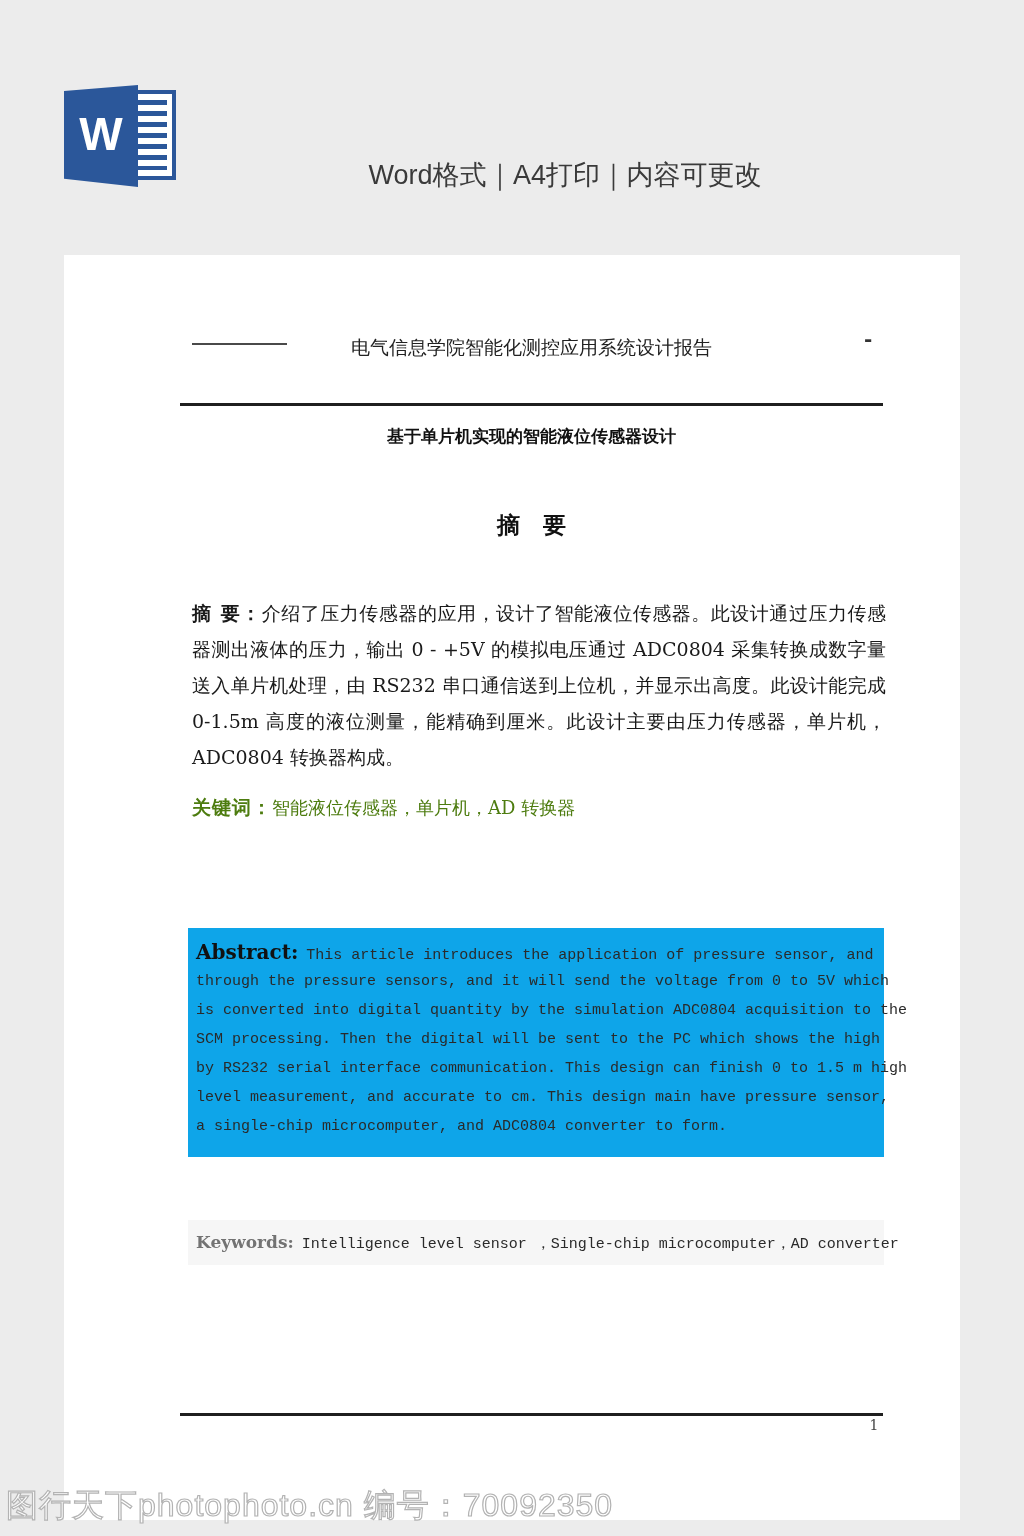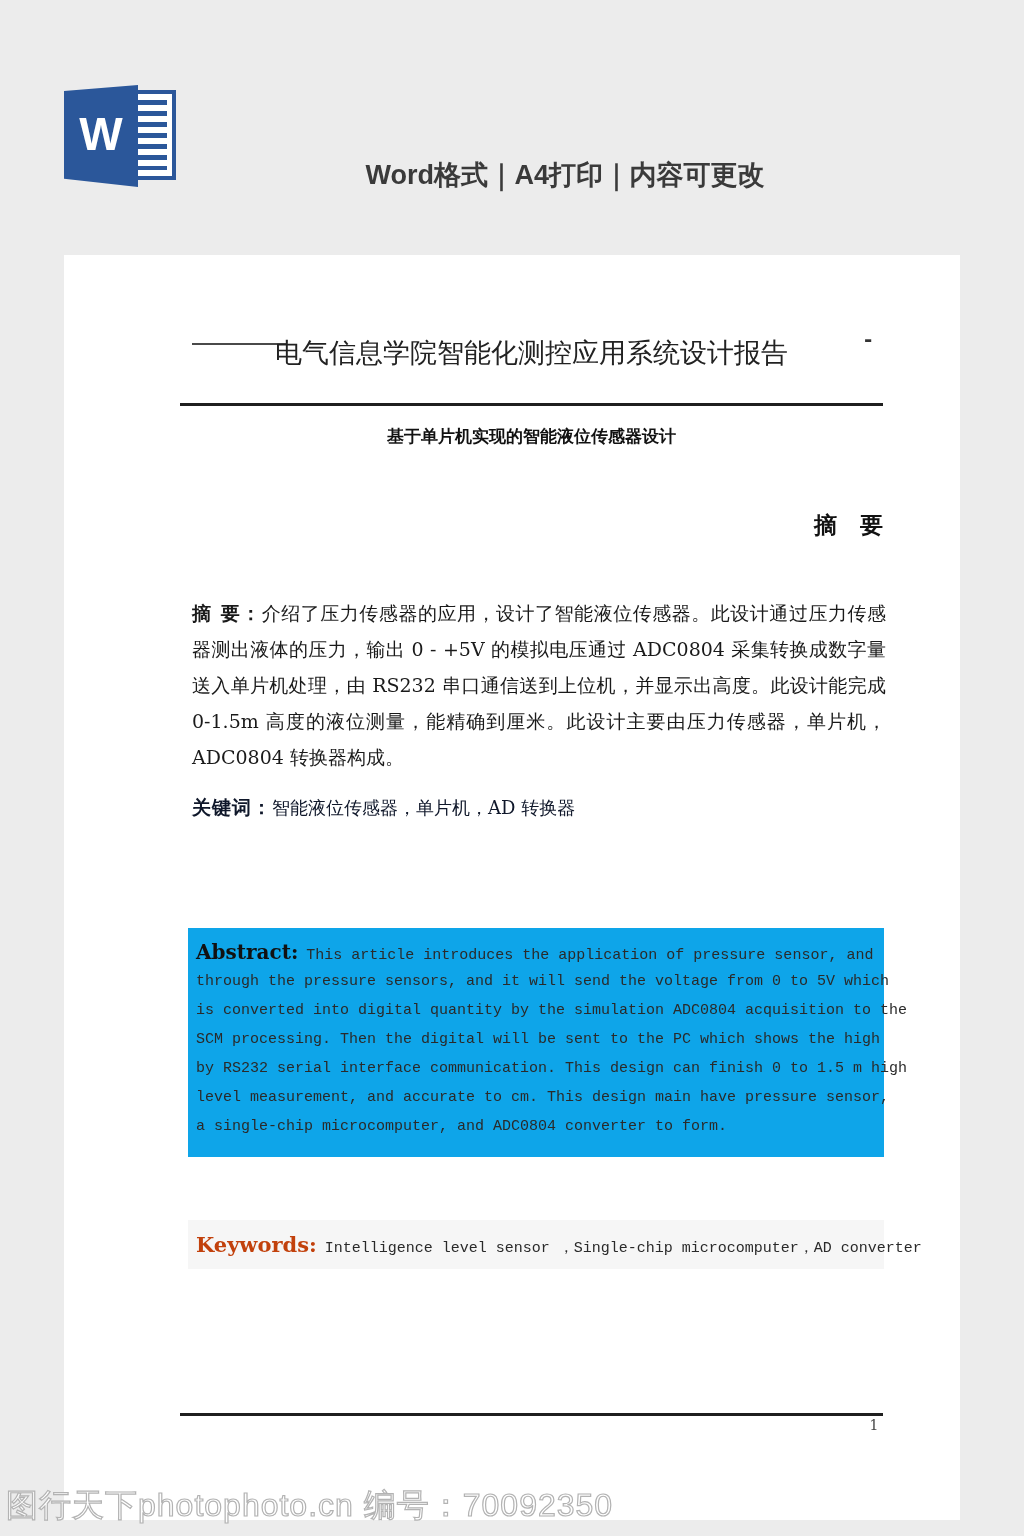--- a/index.html
+++ b/index.html
@@ -33,62 +33,62 @@
     font-family:"Liberation Sans", sans-serif; margin-top:-4px;
   }
   .banner-title {
     position:absolute; left:567px; top:88px; transform:translateX(-50%);
     white-space:nowrap;
     font-size:45px; font-weight:700; color:#2e5b9e; letter-spacing:1px;
   }
   .banner-subtitle {
     position:absolute; left:565px; top:157px; transform:translateX(-50%);
     white-space:nowrap;
-    font-size:27px; font-weight:700; color:#3a3a3a;
+    font-size:27px; font-weight:400; color:#3a3a3a;
   }
 
   
   .page {
     position:absolute; left:64px; top:255px; width:896px; height:1265px;
     background:#ffffff;
     font-family:"DejaVu Serif","Liberation Serif",serif;
     color:#1a1a1a;
   }
   .doc-header-shortline {
     position:absolute; left:128px; top:88px; width:95px;
     border-top:2px solid #4a4a4a;
   }
   .doc-header-text {
     position:absolute; left:116px; top:80px; width:703px;
-    text-align:center; font-size:27px; color:#222;
+    text-align:center; font-size:19px; color:#222;
   }
   .doc-header-dash {
     position:absolute; left:800px; top:72px; width:20px;
     font-size:20px; color:#333; font-weight:bold;
   }
   .doc-header-rule {
     position:absolute; left:116px; top:148px; width:703px;
     border-top:3px solid #1f1f1f;
   }
   .doc-title {
     position:absolute; left:116px; top:170px; width:703px;
     text-align:center; font-size:17px; font-weight:700; color:#111;
   }
   .abstract-heading {
     position:absolute; left:116px; top:255px; width:703px;
-    text-align:right; font-size:23px; font-weight:700; color:#111;
+    text-align:center; font-size:23px; font-weight:700; color:#111;
   }
   .abstract-zh {
     position:absolute; left:128px; top:340px; width:694px;
     font-size:19px; line-height:36px; text-align:justify; color:#1a1a1a;
   }
   .abstract-zh .lead { font-weight:700; letter-spacing:1px; }
   .keywords-zh {
     position:absolute; left:128px; top:540px; width:694px;
-    font-size:18px; color:#0f172a;
+    font-size:18px; color:#4d7c0f;
   }
   .keywords-zh .lead { font-weight:700; font-size:19px; letter-spacing:1px; }
 
   .abstract-en {
     position:absolute; left:124px; top:673px; width:696px;
     background:#0ea5e9; padding:10px 8px 16px 8px;
     font-family:"Liberation Mono","DejaVu Sans Mono",monospace;
     font-size:15px; line-height:29px; color:#2a2a2a;
     white-space:nowrap;
   }
@@ -99,21 +99,21 @@
   .en-line { height:29px; }
 
   .keywords-en {
     position:absolute; left:124px; top:965px; width:696px;
     background:#f6f6f6; padding:12px 8px;
     font-family:"Liberation Mono","DejaVu Sans Mono",monospace;
     font-size:15px; color:#2a2a2a; white-space:nowrap;
   }
   .keywords-en .lead {
     font-family:"DejaVu Serif","Liberation Serif",serif;
-    font-weight:700; font-size:21px; color:#c2410c; margin-right:8px;
+    font-weight:700; font-size:17px; color:#737373; margin-right:8px;
   }
 
   .doc-footer-rule {
     position:absolute; left:116px; top:1158px; width:703px;
     border-top:3px solid #1f1f1f;
   }
   .page-number {
     position:absolute; left:800px; top:1162px; width:20px;
     font-size:14px; color:#444; text-align:center;
   }

